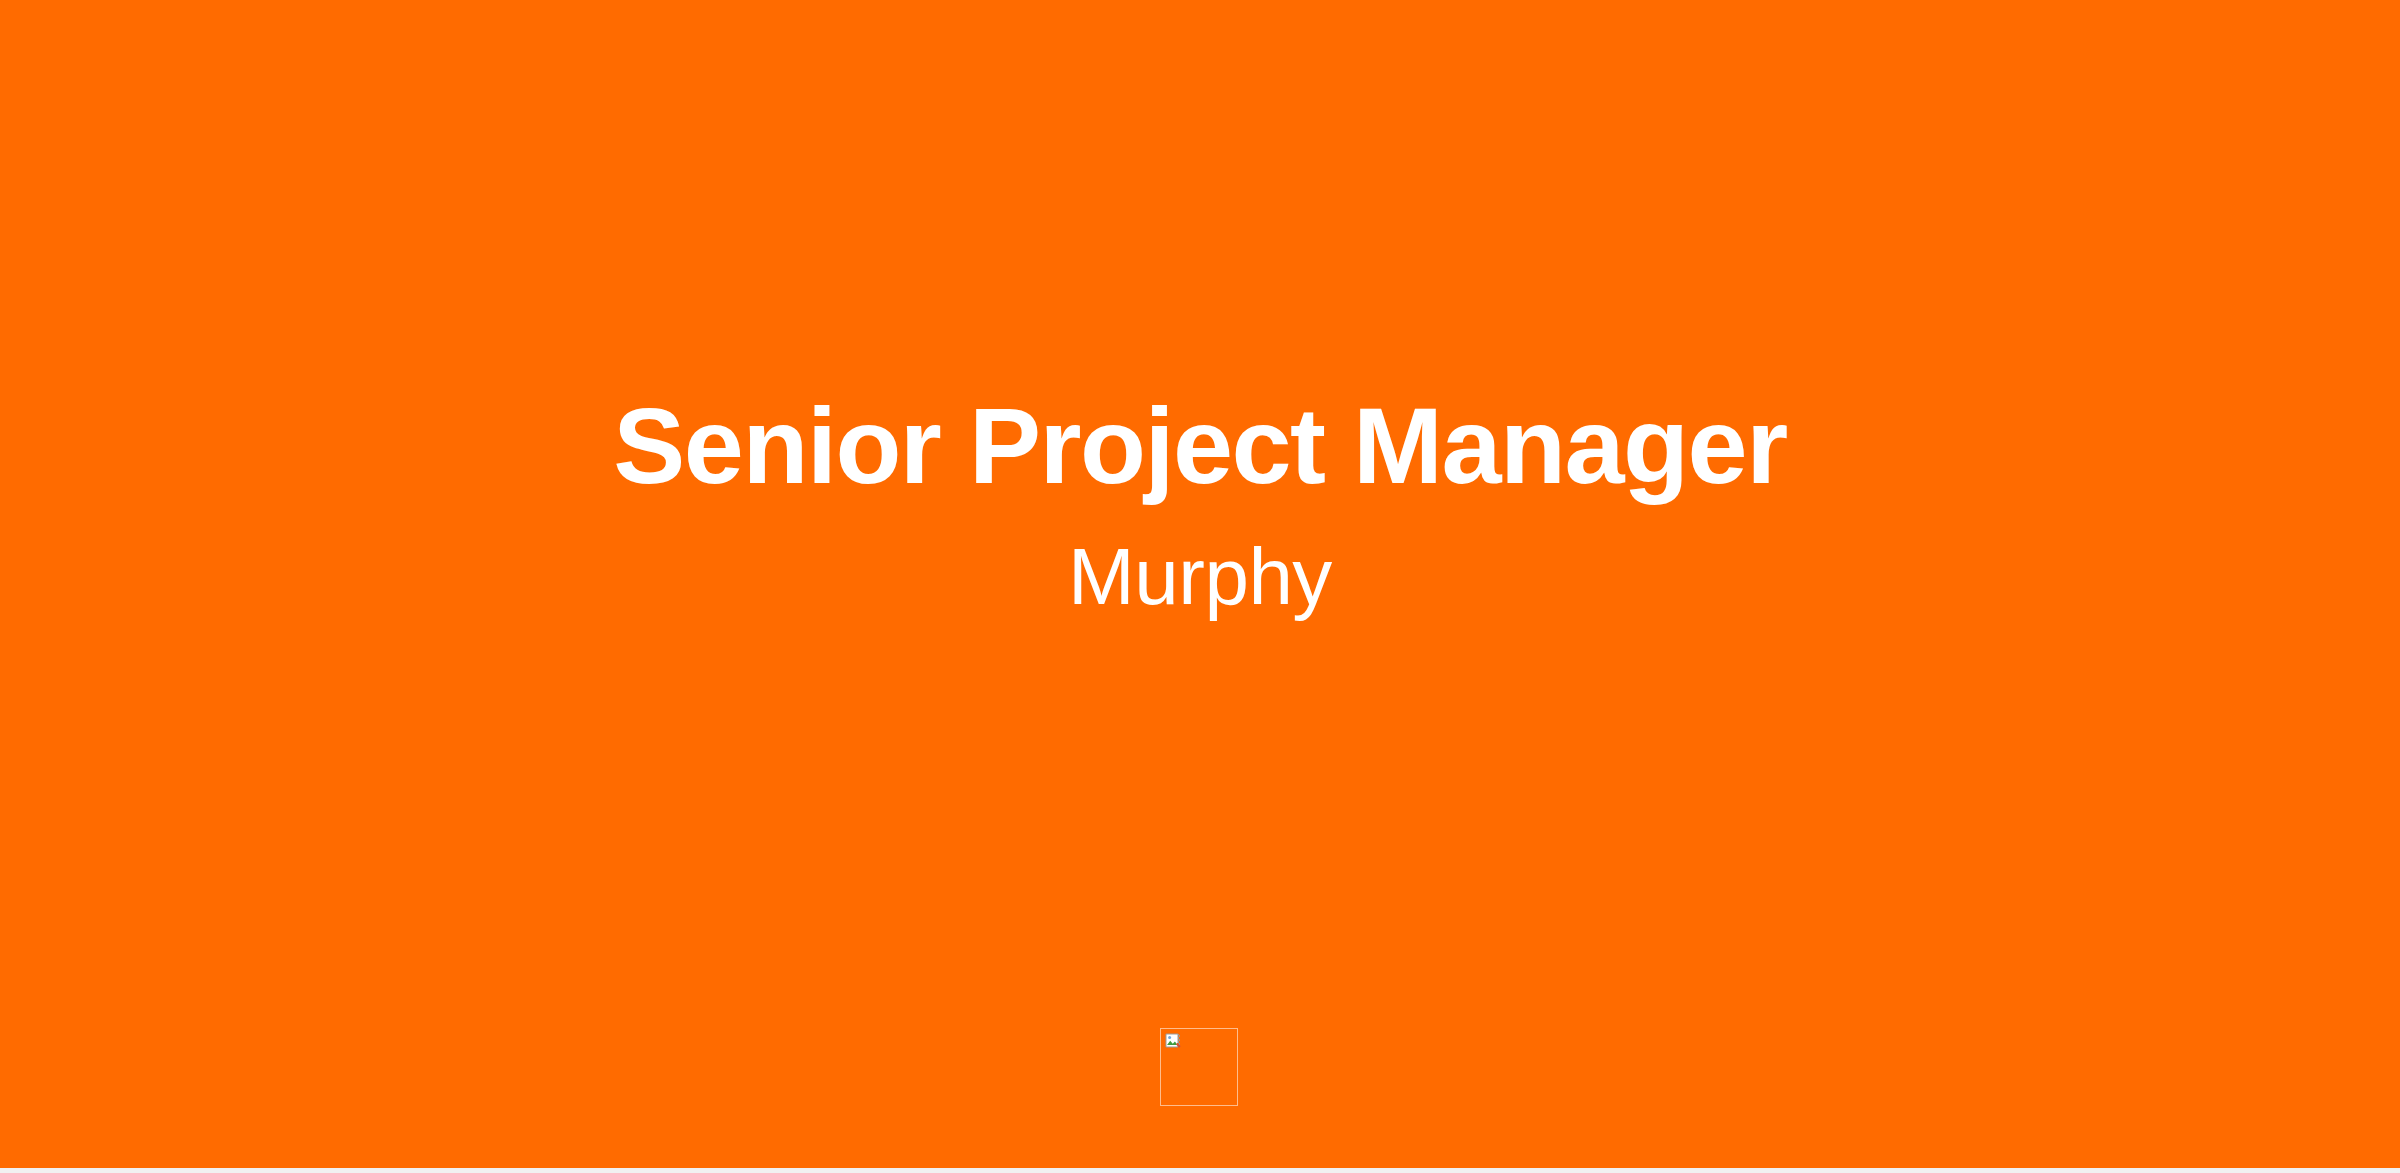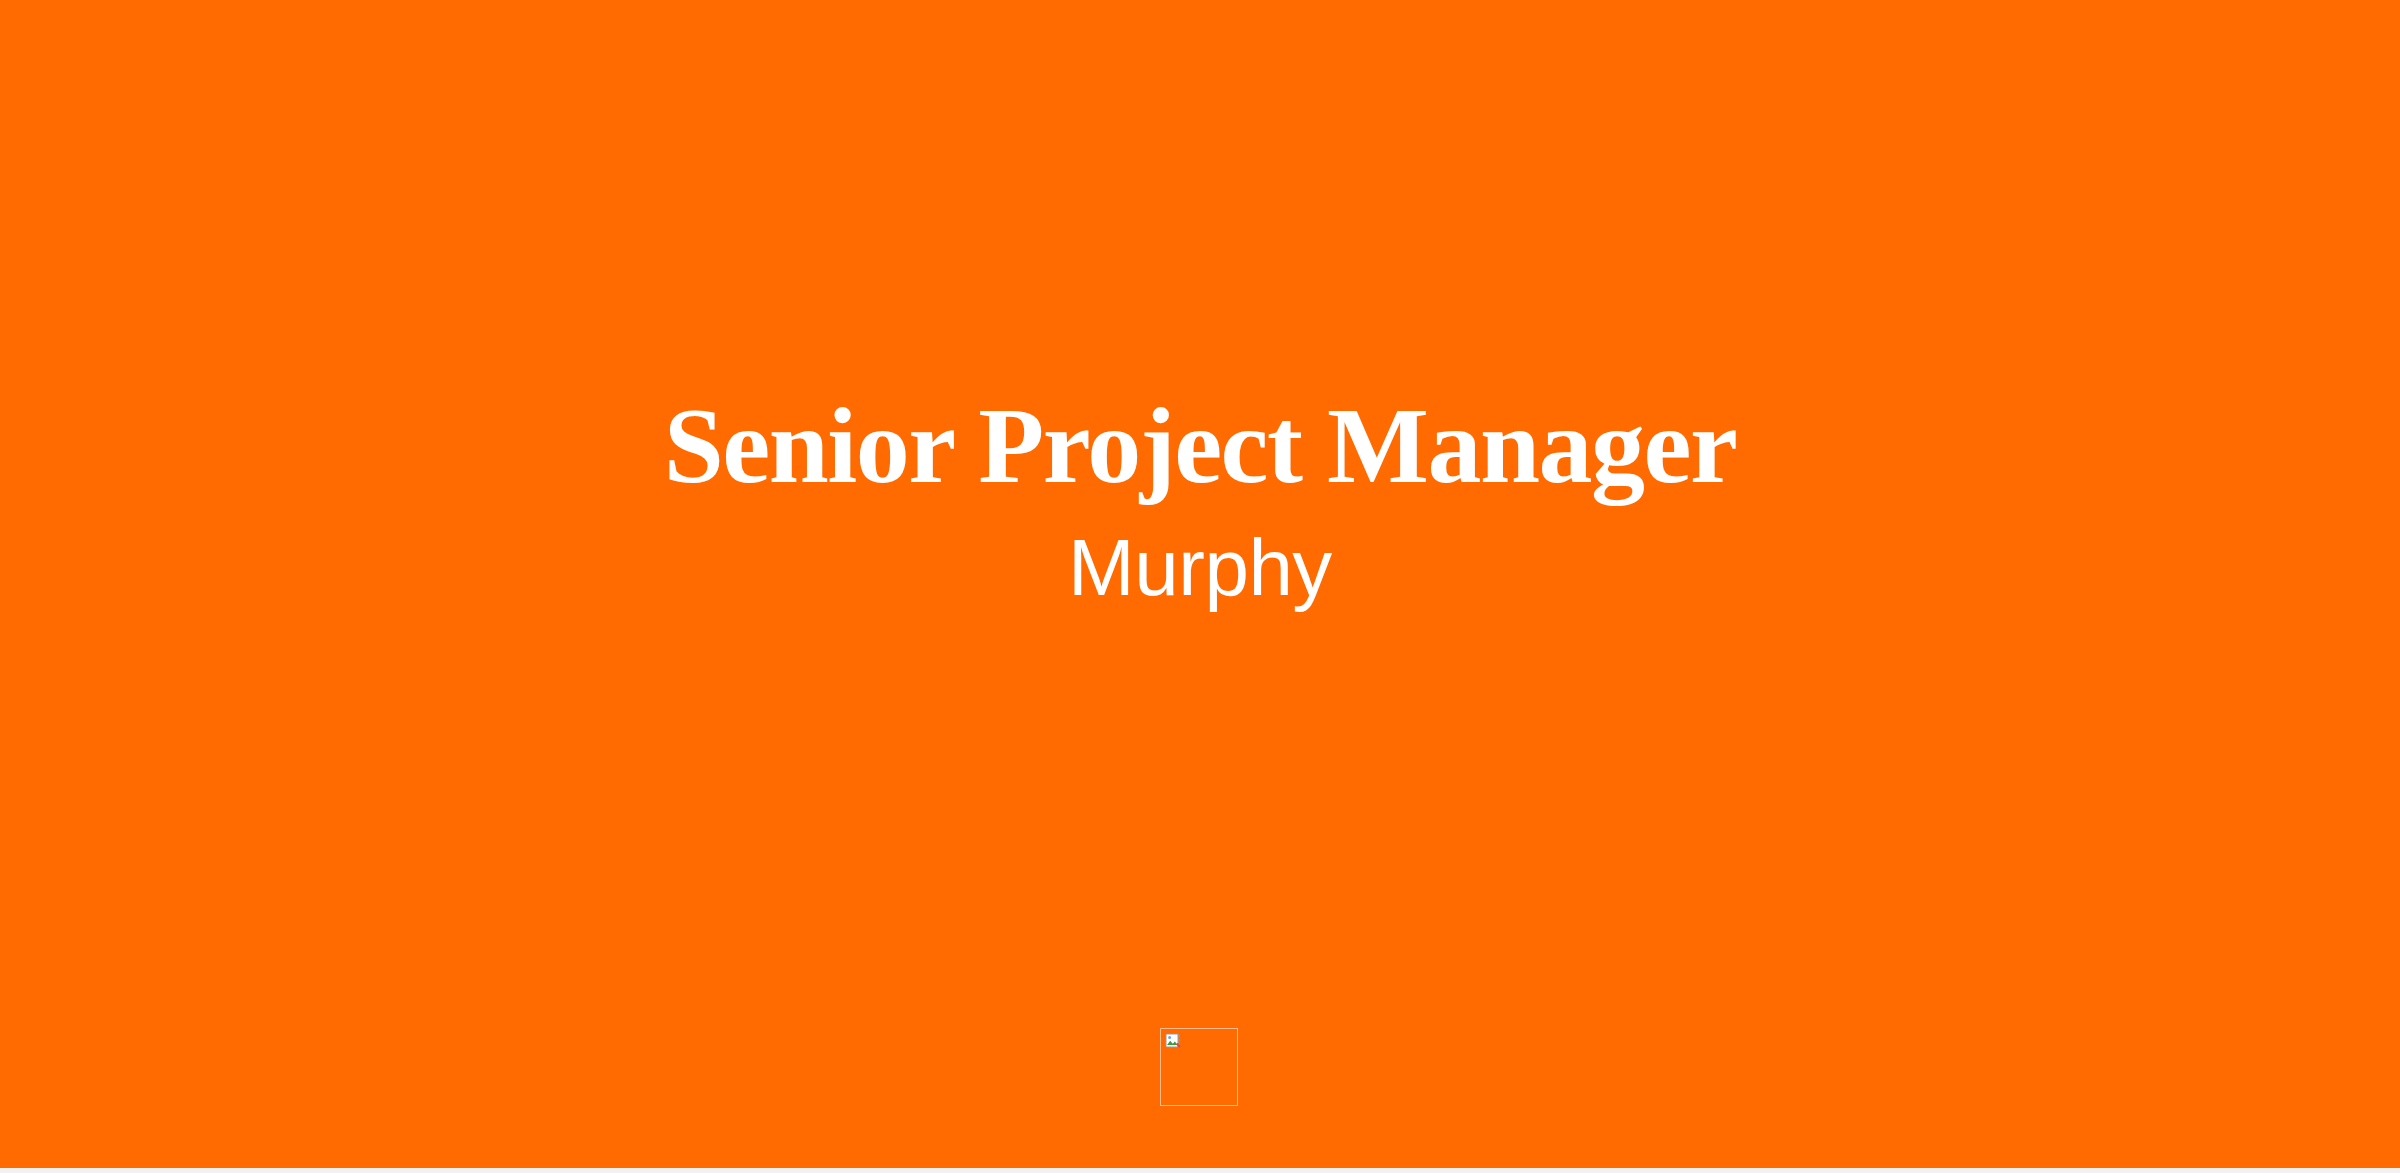--- a/index.html
+++ b/index.html
@@ -33,30 +33,30 @@
     position: absolute;
     left: 0;
     right: 0;
     top: 388px;
     text-align: center;
   }
 
   .headline {
     margin: 0;
     color: #ffffff;
-    font-family: Liberation Serif, serif;
+    font-family: Liberation Sans, sans-serif;
     font-weight: 700;
     font-size: 108px;
     line-height: 1.08;
     letter-spacing: -1.5px;
     white-space: nowrap;
   }
 
   .subhead {
-    margin: 8px;
+    margin: 17px;
     padding-top: 10px;
     color: #ffffff;
     font-family: "Liberation Sans", sans-serif;
     font-weight: 400;
     font-size: 80px;
     line-height: 1.12;
     letter-spacing: -0.5px;
     white-space: nowrap;
   }
 

